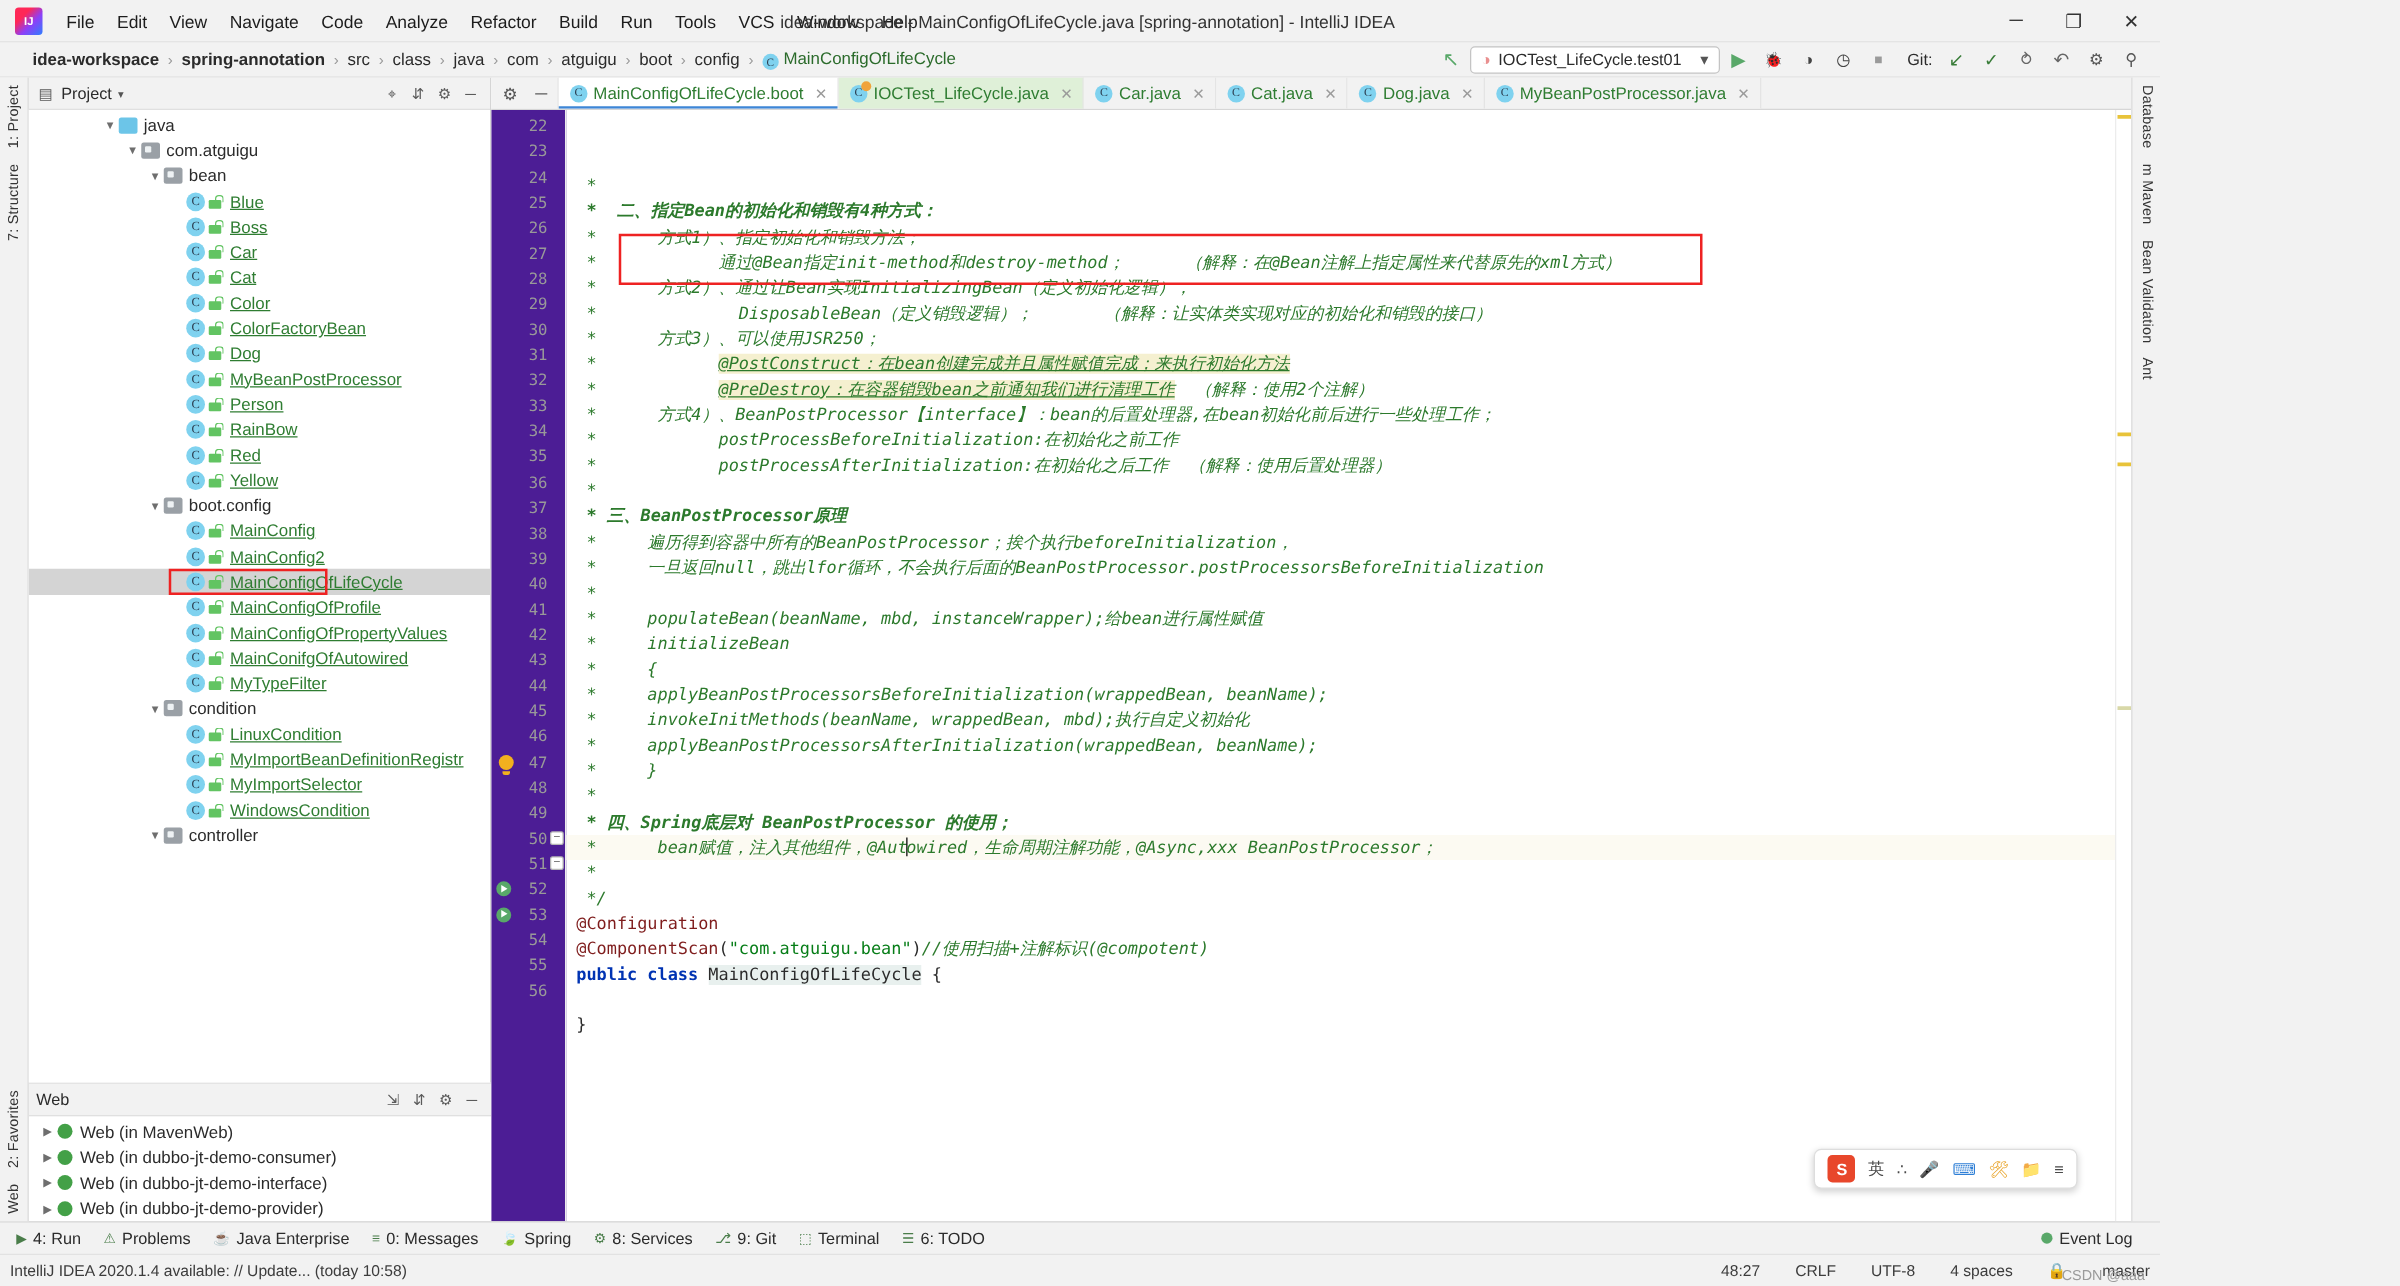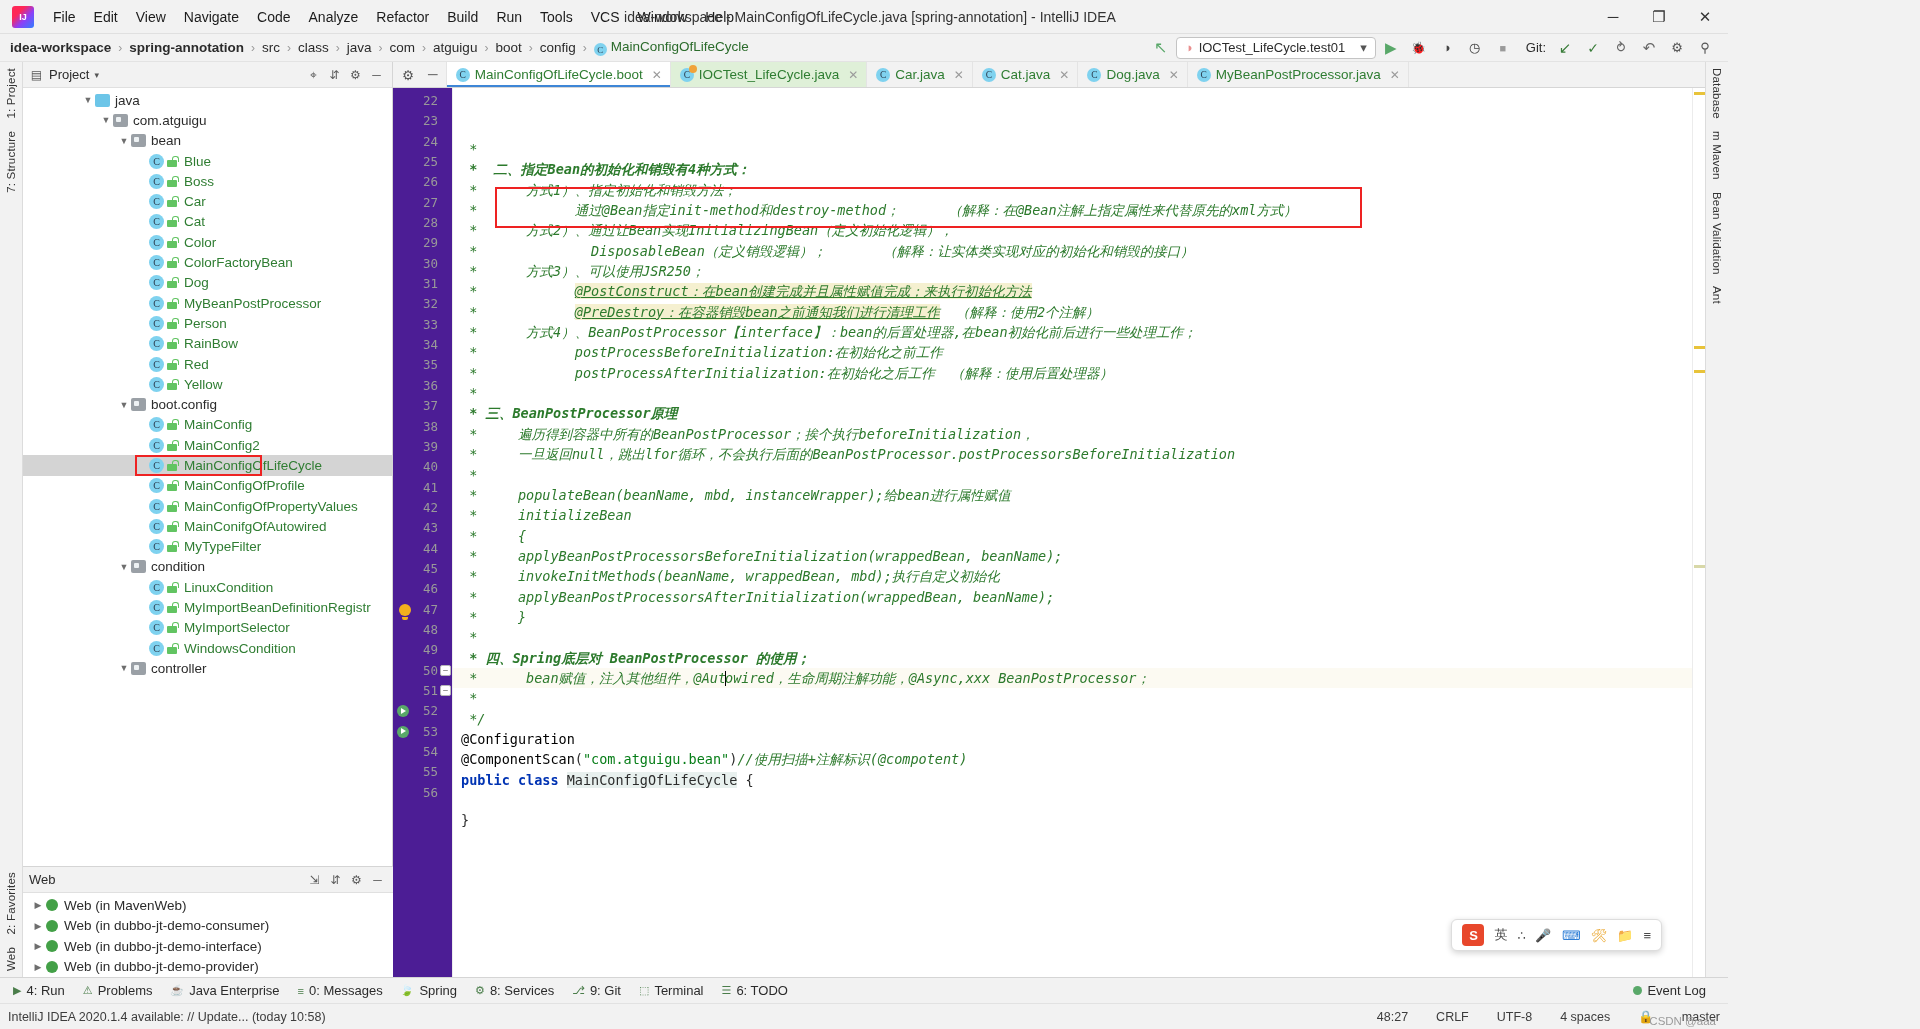--- a/index.html
+++ b/index.html
@@ -37,21 +37,21 @@
   }
   .win-btns { margin-left: auto; display: flex; align-items: center; z-index: 2; }
   .win-btn {
     width: 46px; height: 34px; display: flex; align-items: center; justify-content: center;
     font-size: 15px; color: #333;
   }
 
   
   .navbar {
     height: 28px; display: flex; align-items: center; background: #f2f2f2;
-    border-bottom: 1px solid #e3e3e3; padding-left: 8px; flex: none; position: relative;
+    border-bottom: 1px solid #e3e3e3; padding-left: 24px; flex: none; position: relative;
   }
   .crumb { font-size: 13.5px; color: #2b2b2b; padding: 1px 2px; white-space: nowrap; }
   .crumb.bold { font-weight: bold; }
   .crumb-sep { color: #9a9a9a; margin: 0 5px; font-size: 12px; }
   .crumb-file { color: #2b6b2b; }
   .nav-right { margin-left: auto; display: flex; align-items: center; gap: 2px; padding-right: 10px; }
   .run-config {
     display: flex; align-items: center; gap: 6px;
     background: #fff; border: 1px solid #c4c4c4; border-radius: 4px;
     height: 22px; padding: 0 8px; font-size: 13px; min-width: 200px;
@@ -117,21 +117,21 @@
   }
   .lock-ic::after {
     content: ""; position: absolute; left: 0; bottom: 0; width: 10px; height: 7px;
     background: #62c462; border-radius: 1px;
   }
   .lock-ic::before {
     content: ""; position: absolute; left: 5px; top: 0; width: 5px; height: 5px;
     border: 1.5px solid #62c462; border-bottom: none; border-radius: 3px 3px 0 0;
   }
   .t-label { color: #2b2b2b; }
-  .t-label.green { color: #2f7d32; }
+  .t-label.green { color: #2f7d32; text-decoration: underline; }
   .hl-box {
     position: absolute; border: 2px solid #ee2222; pointer-events: none; z-index: 5;
   }
 
   
   .web-panel { border-top: 1px solid #d5d5d5; background: #fff; flex: none; }
   .web-list { padding-top: 2px; }
   .web-row { display: flex; align-items: center; height: 20.5px; padding-left: 8px; font-size: 13.5px; }
   .web-ic { width: 14px; height: 14px; margin-right: 5px; position: relative; flex: none; }
   .web-ic::after {
@@ -201,21 +201,21 @@
     flex: 1; position: relative; overflow: hidden;
     font-family: "DejaVu Sans Mono", monospace; font-size: 13.5px;
     padding-top: 3px; white-space: pre; color: #2b2b2b;
   }
   .cline { height: 20.35px; line-height: 20.35px; padding-left: 8px; position: relative; white-space: pre; }
   .cline.curline { background: #fcfaf2; }
   .cmt { color: #2c7a2c; font-style: italic; }
   .cmt-b { color: #2c7a2c; font-style: italic; font-weight: bold; }
   .hl-yellow { background: #f5f0d0; text-decoration: underline; }
   .kw { color: #0033b3; font-weight: bold; }
-  .ann { color: #000000; }
+  .ann { color: #7f1d1d; }
   .str { color: #067d17; }
   .cls-name { color: #2b2b2b; background: #e8f0ee; }
   .caret {
     display: inline-block; width: 0; border-left: 1.5px solid #000; height: 15px;
     vertical-align: -3px; margin: 0 -1px;
   }
 
   .code-redbox {
     position: absolute; border: 2px solid #ee2222; pointer-events: none; z-index: 4;
   }

